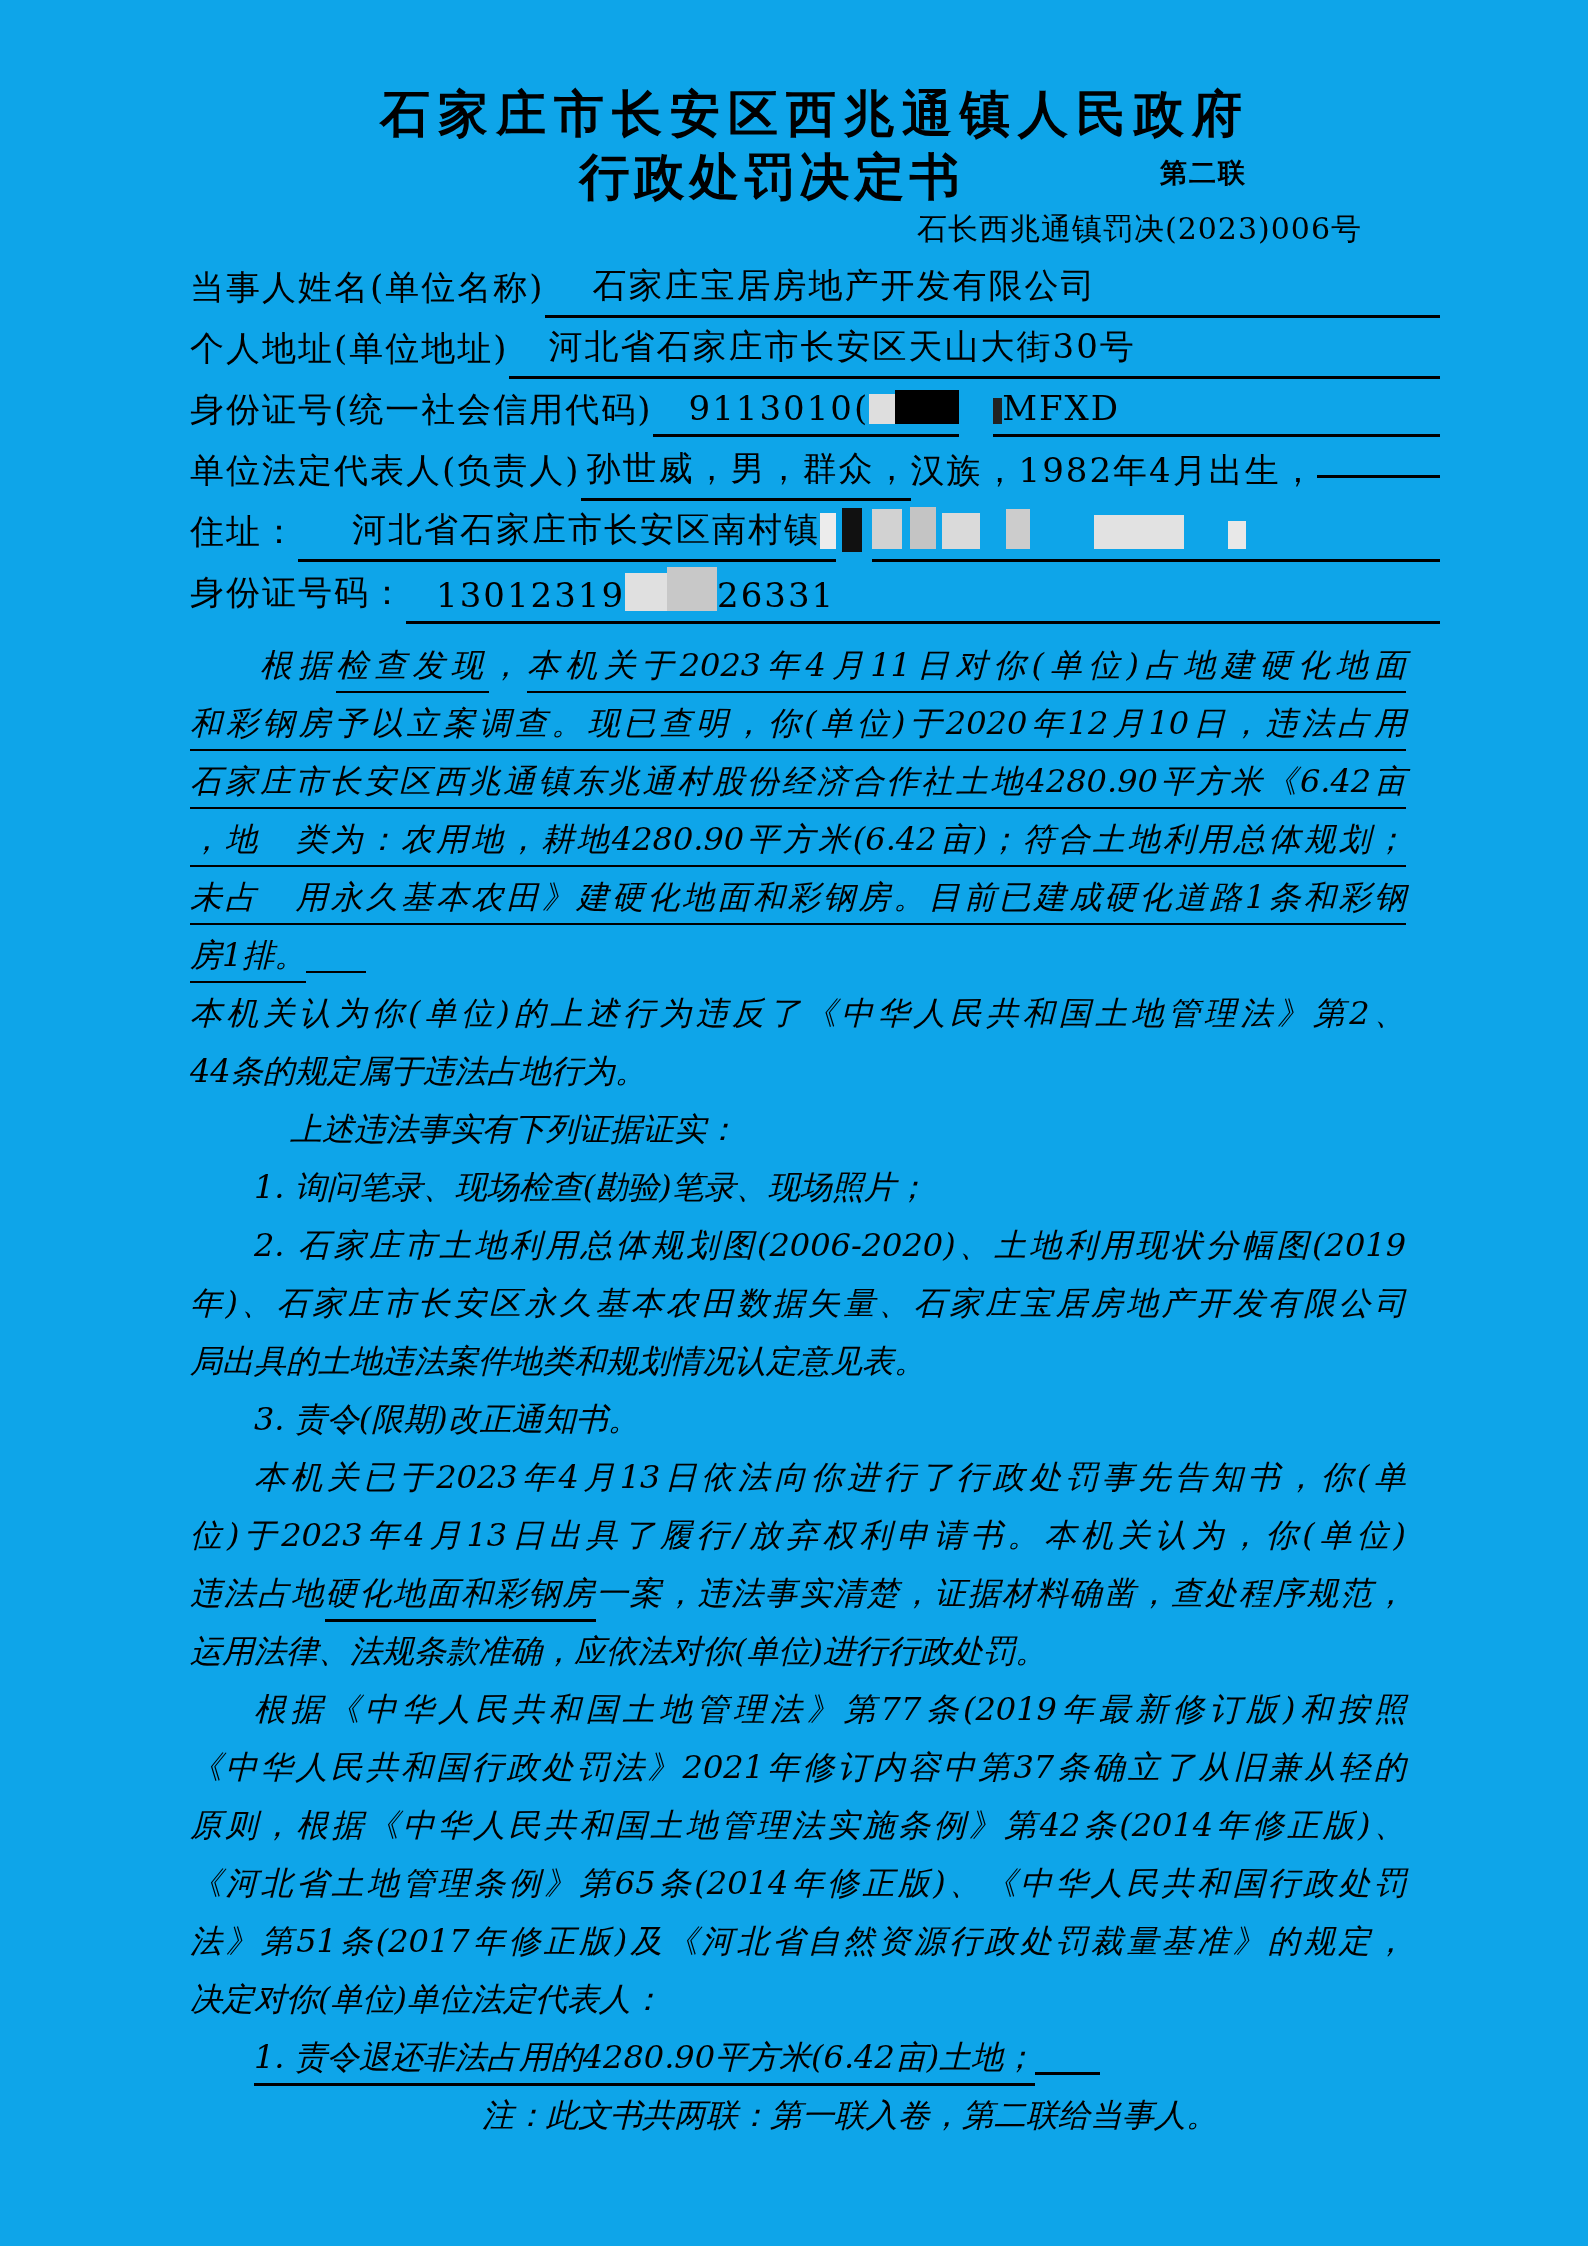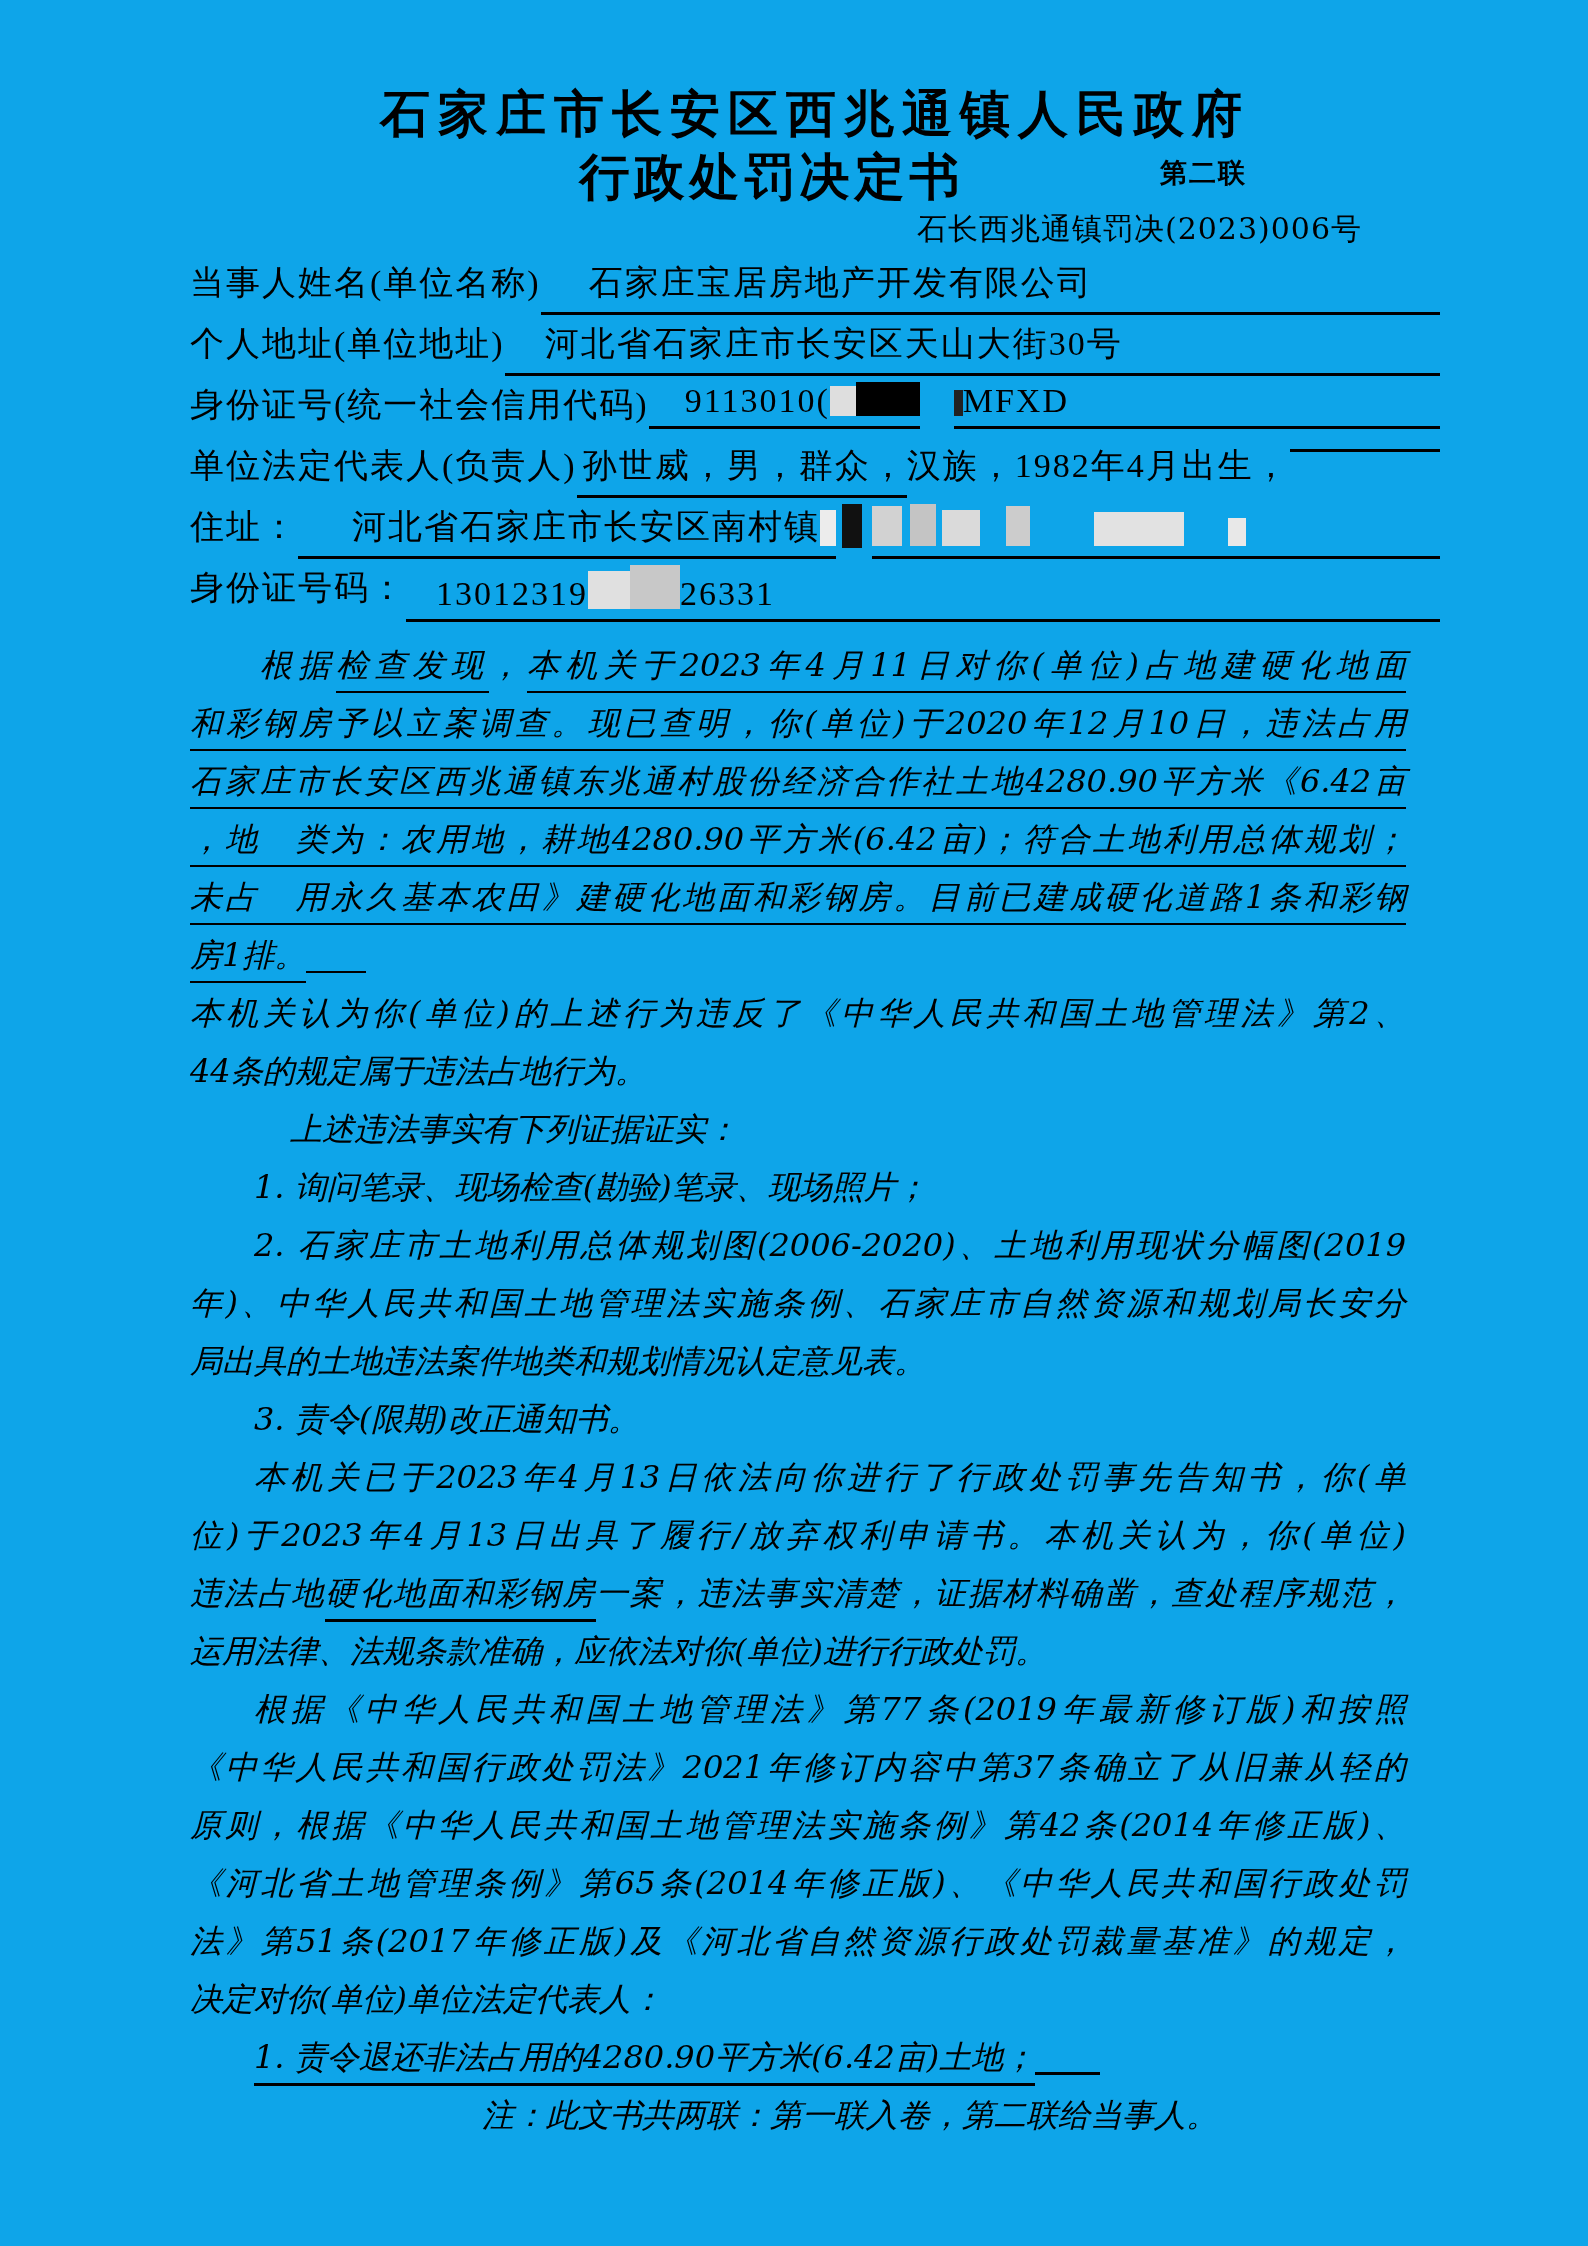--- a/index.html
+++ b/index.html
@@ -16,21 +16,21 @@
   .title1 {
     font-size:50px; font-weight:bold; letter-spacing:8px;
     text-align:center; height:64px; line-height:64px; white-space:nowrap;
   }
   .title2row { position:relative; height:58px; line-height:58px; text-align:center; margin-top:2px; }
   .title2 { font-size:50px; font-weight:bold; letter-spacing:5px; position:relative; left:-43px; white-space:nowrap; }
   .copy-label { position:absolute; left:970px; bottom:4px; font-size:27px; letter-spacing:2px; font-weight:bold; }
   .docnum { text-align:right; padding-right:78px; font-size:30px; height:46px; line-height:46px; letter-spacing:1px; }
 
   .fields { margin-top:8px; }
-  .frow { display:flex; height:61px; align-items:flex-start; font-size:34px; letter-spacing:2px; white-space:nowrap;font-family:Liberation Serif, serif; }
+  .frow { display:flex; height:61px; align-items:center; font-size:34px; letter-spacing:2px; white-space:nowrap; }
   .flabel { padding-bottom:6px; flex:none; }
   .fpart { display:flex; align-items:flex-end; padding-bottom:0; flex:none; }
   .fpart .inner { padding-bottom:6px; display:flex; align-items:flex-end; }
   .fpart.u { border-bottom:3px solid #000; }
   .fpart.fill { flex:1 1 auto; }
   .sp { display:inline-block; height:1px; }
   .blk { display:inline-block; margin:0 0 4px 0; }
 
   .bodytext { margin-top:10px; margin-right:34px;font-style:italic; }
   .bline { height:58px; line-height:58px; font-size:32px; }
@@ -160,21 +160,21 @@
       <div class="bline j"><span class="seg-u">和彩钢房予以立案调查。现已查明，你(单位)于2020年12月10日，违法占用</span></div>
       <div class="bline j"><span class="seg-u">石家庄市长安区西兆通镇东兆通村股份经济合作社土地4280.90平方米《6.42亩</span></div>
       <div class="bline j"><span class="seg-u">，地　类为：农用地，耕地4280.90平方米(6.42亩)；符合土地利用总体规划；</span></div>
       <div class="bline j"><span class="seg-u">未占　用永久基本农田》建硬化地面和彩钢房。目前已建成硬化道路1条和彩钢</span></div>
       <div class="bline"><span class="seg-u">房1排。</span><span class="tail" style="width: 60px;"></span></div>
       <div class="bline j"><span class="">本机关认为你(单位)的上述行为违反了《中华人民共和国土地管理法》第2、</span></div>
       <div class="bline"><span class="">44条的规定属于违法占地行为。</span></div>
       <div class="bline" style="padding-left: 100px;"><span class="">上述违法事实有下列证据证实：</span></div>
       <div class="bline" style="padding-left: 64px;"><span class="">1. 询问笔录、现场检查(勘验)笔录、现场照片；</span></div>
       <div class="bline j" style="padding-left: 64px;"><span class="">2. 石家庄市土地利用总体规划图(2006-2020)、土地利用现状分幅图(2019</span></div>
-      <div class="bline j"><span class="">年)、中华人民共和国土地管理法实施条例、石家庄市自然资源和规划局长安分</span></div>
+      <div class="bline j"><span class="">年)、石家庄市长安区永久基本农田数据矢量、石家庄宝居房地产开发有限公司</span></div>
       <div class="bline"><span class="">局出具的土地违法案件地类和规划情况认定意见表。</span></div>
       <div class="bline" style="padding-left: 64px;"><span class="">3. 责令(限期)改正通知书。</span></div>
       <div class="bline j" style="padding-left: 64px;"><span class="">本机关已于2023年4月13日依法向你进行了行政处罚事先告知书，你(单</span></div>
       <div class="bline j"><span class="">位)于2023年4月13日出具了履行/放弃权利申请书。本机关认为，你(单位)</span></div>
       <div class="bline j"><span class="">违法占地</span><span class="seg-u thick">硬化地面和彩钢房</span><span class="">一案，违法事实清楚，证据材料确凿，查处程序规范，</span></div>
       <div class="bline"><span class="">运用法律、法规条款准确，应依法对你(单位)进行行政处罚。</span></div>
       <div class="bline j" style="padding-left: 64px;"><span class="">根据《中华人民共和国土地管理法》第77条(2019年最新修订版)和按照</span></div>
       <div class="bline j"><span class="">《中华人民共和国行政处罚法》2021年修订内容中第37条确立了从旧兼从轻的</span></div>
       <div class="bline j"><span class="">原则，根据《中华人民共和国土地管理法实施条例》第42条(2014年修正版)、</span></div>
       <div class="bline j"><span class="">《河北省土地管理条例》第65条(2014年修正版)、《中华人民共和国行政处罚</span></div>

